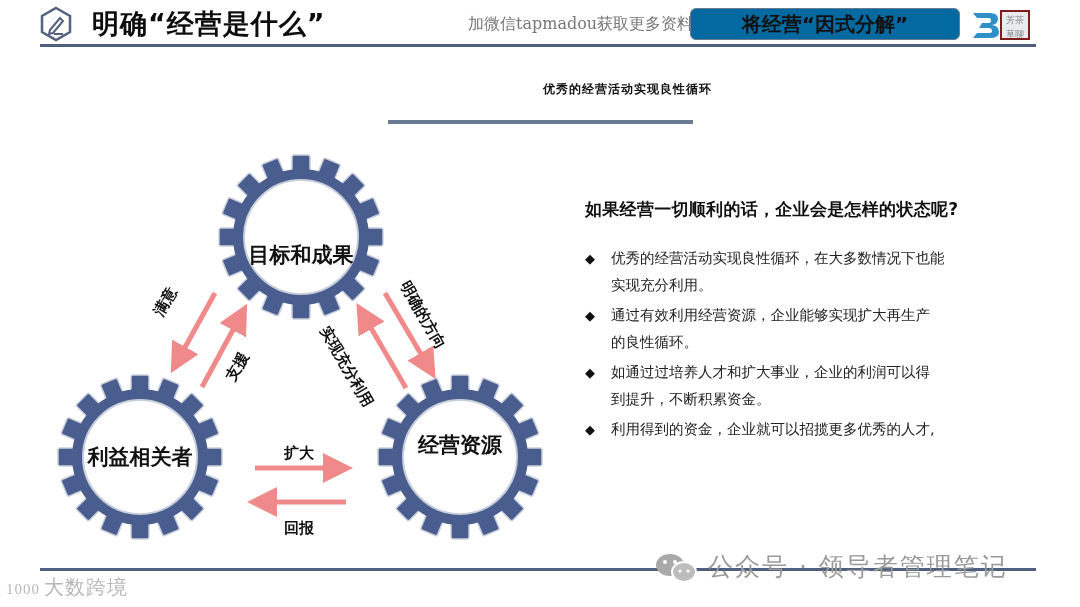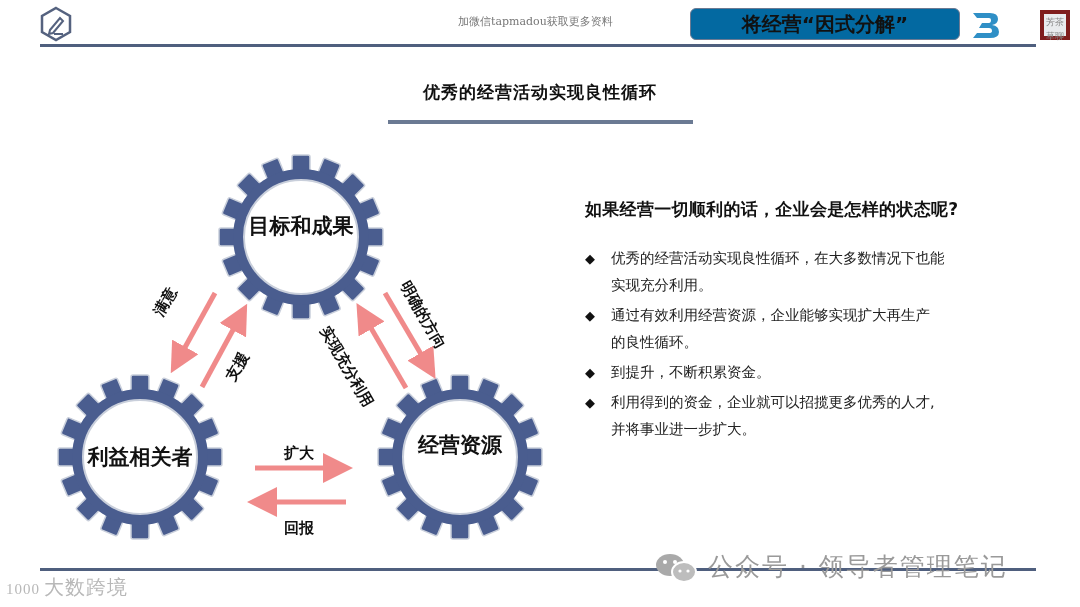--- a/index.html
+++ b/index.html
@@ -9,39 +9,39 @@
     font-family:"DejaVu Sans","Liberation Sans",sans-serif;
     color:#111;
   }
   .header { position:absolute; left:0; top:0; width:1080px; height:48px; }
   .logo-hex { position:absolute; left:38px; top:6px; width:36px; height:36px; }
   .header-title {
     position:absolute; left:92px; top:6px; font-size:27px; font-weight:900;
     letter-spacing:1px; color:#0d0d0d;
   }
   .header-watermark {
-    position:absolute; left:458px; top:14px; font-size:11px; color:#777;
+    position:absolute; left:468px; top:14px; font-size:16px; color:#777;
     font-family:"DejaVu Serif","Liberation Serif",serif;
   }
   .header-box {
     position:absolute; left:690px; top:8px; width:270px; height:32px;
     border:1.5px solid #6b7a93; border-radius:6px; background:#0369a1;
     box-sizing:border-box; text-align:center; line-height:30px;
     font-size:20px; font-weight:700; color:#111;
   }
   .brand-mark { position:absolute; left:970px; top:10px; width:32px; height:30px; }
   .seal {
-    position:absolute; left:1040px; top:10px; width:30px; height:30px;
-    background:#e9ebee; border:4px solid #7f1d1d; font-size:9px; color:#888;
+    position:absolute; left:1000px; top:10px; width:30px; height:30px;
+    background:#e9ebee; border:2px solid #7f1d1d; font-size:9px; color:#888;
     line-height:14px; text-align:center; box-sizing:border-box; padding-top:1px;
   }
   .header-rule { position:absolute; left:40px; top:44px; width:996px; height:3px; background:#4f5f7e; }
   .section-title {
-    position:absolute; left:368px; top:81px; width:344px; text-align:center;
-    font-size:17px; font-weight:700; letter-spacing:1px;
+    position:absolute; left:368px; top:81px; width:344px; text-align:right;
+    font-size:12px; font-weight:700; letter-spacing:1px;
   }
   .section-rule { position:absolute; left:388px; top:120px; width:305px; height:4px; background:#6b7a93; }
 
   .diagram { position:absolute; left:0; top:130px; width:570px; height:420px; }
   .gear-label {
     position:absolute; font-size:21px; font-weight:700; text-align:center; width:140px;
   }
   .arrow-label { position:absolute; font-size:15px; font-weight:900; white-space:nowrap; }
 
   .right-panel { position:absolute; left:585px; top:198px; width:420px; }
@@ -56,20 +56,21 @@
 </style>
 </head>
 <body>
 
 <div class="header">
   <svg class="logo-hex" viewBox="0 0 36 36">
     <polygon points="18,2 32,10 32,26 18,34 4,26 4,10" fill="none" stroke="#55627f" stroke-width="2.5"></polygon>
     <path d="M12 24 L22 12 L25 15 L15 27 L11 28 Z" fill="none" stroke="#55627f" stroke-width="2"></path>
     <line x1="16" y1="28" x2="25" y2="28" stroke="#55627f" stroke-width="2"></line>
   </svg>
+  <div class="header-title">明确“经营是什么”</div>
   <div class="header-watermark">加微信tapmadou获取更多资料</div>
   <div class="header-box">将经营“因式分解”</div>
   <svg class="brand-mark" viewBox="0 0 32 30">
     <path d="M3 3 H20 Q28 3 28 9 Q28 14 22 15 Q29 16 29 22 Q29 28 20 28 H3 L7 23 H19 Q22 23 22 21 Q22 18 19 18 H9 L12 13 H19 Q21 13 21 10 Q21 8 19 8 H7 Z" fill="#2f8fc6"></path>
   </svg>
   <div class="seal">
     <div>芳茶</div>
     <div>草聊</div>
   </div>
   <div class="header-rule"></div>
@@ -125,21 +126,21 @@
     <line x1="215" y1="163" x2="178" y2="230" stroke="#f08a8a" stroke-width="5" marker-end="url(#ah)"></line>
     <line x1="202" y1="257" x2="240" y2="187" stroke="#f08a8a" stroke-width="5" marker-end="url(#ah)"></line>
 
     <line x1="385" y1="163" x2="428" y2="236" stroke="#f08a8a" stroke-width="5" marker-end="url(#ah)"></line>
     <line x1="406" y1="258" x2="364" y2="186" stroke="#f08a8a" stroke-width="5" marker-end="url(#ah)"></line>
 
     <line x1="255" y1="338" x2="338" y2="338" stroke="#f08a8a" stroke-width="5" marker-end="url(#ah)"></line>
     <line x1="346" y1="372" x2="262" y2="372" stroke="#f08a8a" stroke-width="5" marker-end="url(#ah)"></line>
   </svg>
 
-  <div class="gear-label" style="left:231px;top:82px;">目标和成果</div>
+  <div class="gear-label" style="left:231px;top:111px;">目标和成果</div>
   <div class="gear-label" style="left:70px;top:313px;">利益相关者</div>
   <div class="gear-label" style="left:390px;top:301px;">经营资源</div>
 
   <div class="arrow-label" style="left:150px;top:180px;transform:rotate(-60deg);transform-origin:left top;">满意</div>
   <div class="arrow-label" style="left:222px;top:245px;transform:rotate(-60deg);transform-origin:left top;">支援</div>
   <div class="arrow-label" style="left:412px;top:148px;transform:rotate(60deg);transform-origin:left top;">明确的方向</div>
   <div class="arrow-label" style="left:332px;top:193px;transform:rotate(60deg);transform-origin:left top;">实现充分利用</div>
   <div class="arrow-label" style="left:284px;top:314px;">扩大</div>
   <div class="arrow-label" style="left:284px;top:389px;">回报</div>
 </div>
@@ -151,26 +152,26 @@
     <div>优秀的经营活动实现良性循环，在大多数情况下也能</div>
     <div>实现充分利用。</div>
   </div>
   <div class="bullet">
     <span class="dia">◆</span>
     <div>通过有效利用经营资源，企业能够实现扩大再生产</div>
     <div>的良性循环。</div>
   </div>
   <div class="bullet">
     <span class="dia">◆</span>
+    <div>如通过过培养人才和扩大事业，企业的利润可以得</div>
     <div>到提升，不断积累资金。</div>
   </div>
   <div class="bullet">
     <span class="dia">◆</span>
     <div>利用得到的资金，企业就可以招揽更多优秀的人才,</div>
-    <div>并将事业进一步扩大。</div>
   </div>
 </div>
 
 <div class="footer-rule"></div>
 <div class="wm-left">
   <span style="font-size:15px;margin-right:4px;">1000</span><span>大数跨境</span>
 </div>
 <svg class="wechat-icon" viewBox="0 0 46 34">
   <ellipse cx="16" cy="14" rx="14" ry="11" fill="#a9a9a9"></ellipse>
   <ellipse cx="30" cy="21" rx="12" ry="10" fill="#bdbdbd" stroke="#fff" stroke-width="2"></ellipse>

